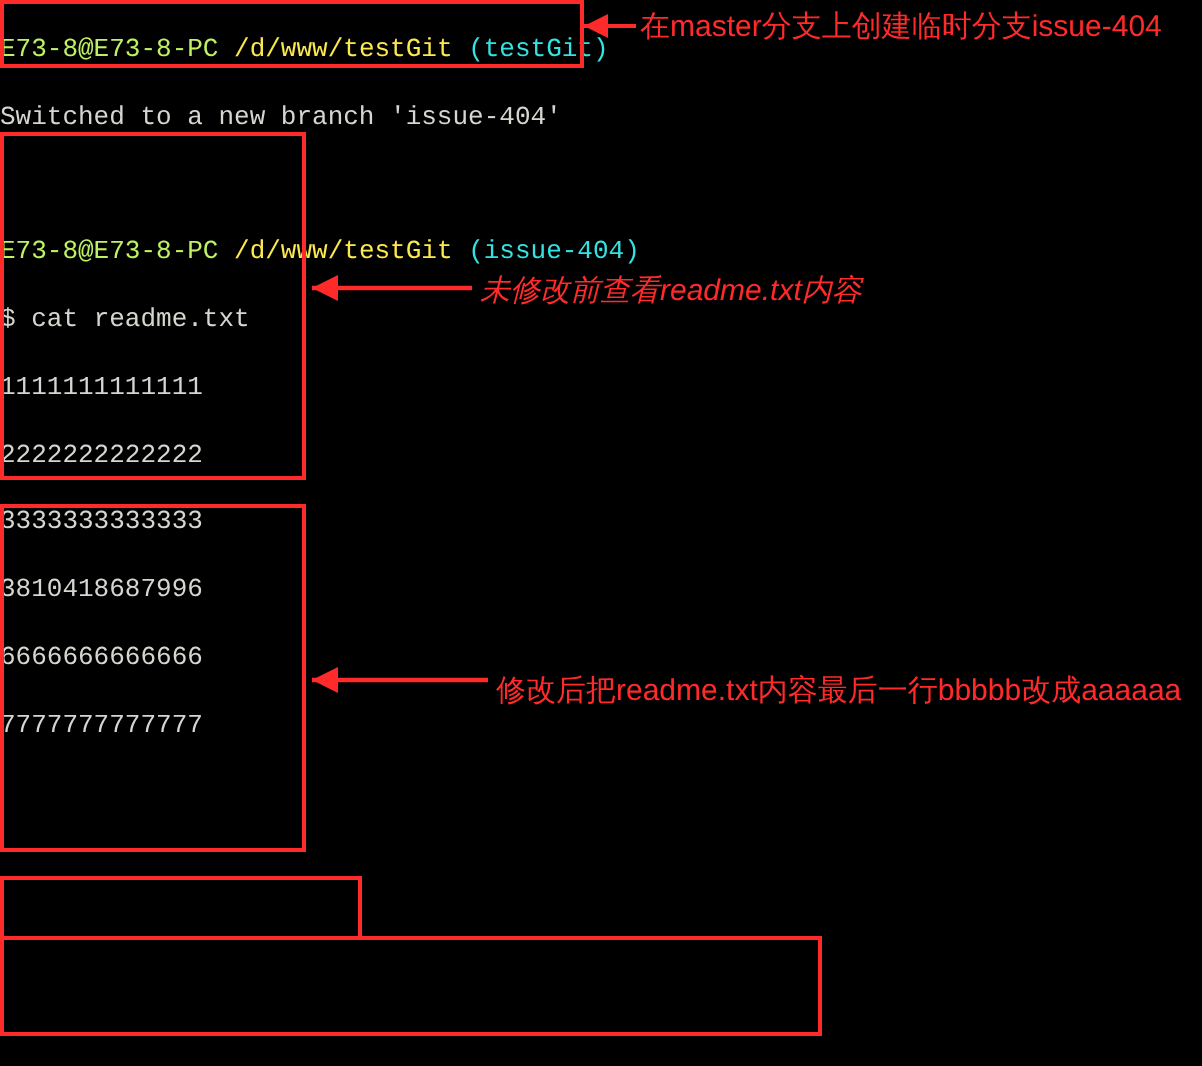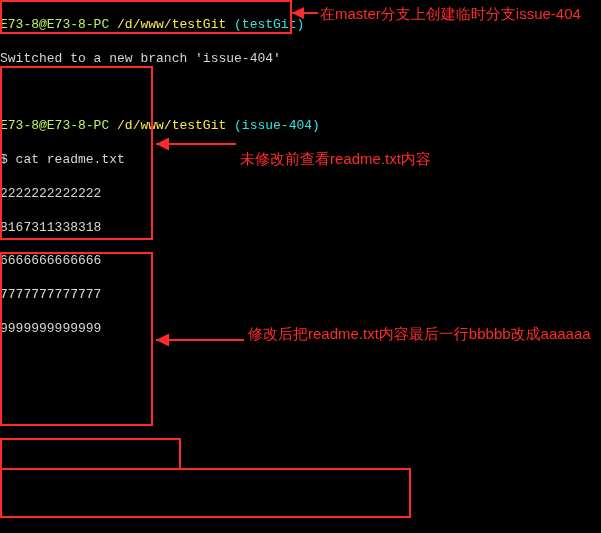--- a/index.html
+++ b/index.html
@@ -43,25 +43,26 @@
 </style>
 </head>
 <body>
 
 <div class="term">
 <div><span class="green">E73-8@E73-8-PC</span> <span class="yellow">/d/www/testGit</span> <span class="cyan">(testGit)</span></div>
 <div class="gray">Switched to a new branch 'issue-404'</div>
 <div>&nbsp;</div>
 <div><span class="green">E73-8@E73-8-PC</span> <span class="yellow">/d/www/testGit</span> <span class="cyan">(issue-404)</span></div>
 <div><span class="dollar">$ </span><span class="gray">cat readme.txt</span></div>
+<div class="gray">1111111111111</div>
 <div class="gray">2222222222222</div>
-<div class="gray">8167311338318</div>
+<div class="gray">3333333333333</div>
+<div class="gray">3810418687996</div>
 <div class="gray">6666666666666</div>
 <div class="gray">7777777777777</div>
-<div class="gray">9999999999999</div>
 <div>&nbsp;</div>
 
 
 
 
 
 
 
 
 
@@ -80,22 +81,22 @@
 
 </div>
 
 <div class="red-box" style="left:0px; top:0px; width:288px; height:30px;"></div>
 <div class="red-box" style="left:0px; top:66px; width:149px; height:170px;"></div>
 <div class="red-box" style="left:0px; top:252px; width:149px; height:170px;"></div>
 <div class="red-box" style="left:0px; top:438px; width:177px; height:28px;"></div>
 <div class="red-box" style="left:0px; top:468px; width:407px; height:46px;"></div>
 
 <div class="annotation" style="left:320px; top:4px;">在master分支上创建临时分支issue-404</div>
-<div class="annotation" style="left:240px; top:149px;">未修改前查看readme.txt内容</div>
-<div class="annotation" style="left:248px; top:324px;">修改后把readme.txt内容最后一行bbbbb改成aaaaaa</div>
+<div class="annotation" style="left:240px; top:136px;font-style:italic;">未修改前查看readme.txt内容</div>
+<div class="annotation" style="left:248px; top:336px;">修改后把readme.txt内容最后一行bbbbb改成aaaaaa</div>
 
 <svg class="arrow" style="left:288px; top:5px;" width="34" height="16">
   <defs>
       <marker id="ah1" markerWidth="8" markerHeight="8" refX="6" refY="3" orient="auto">
         <path d="M0,0 L6,3 L0,6 Z" fill="#ff2a2a"></path>
       </marker>
     </defs>
   <line x1="30" y1="8" x2="4" y2="8" stroke="#ff2a2a" stroke-width="2" marker-end="url(#ah1)"></line>
 </svg>
 

